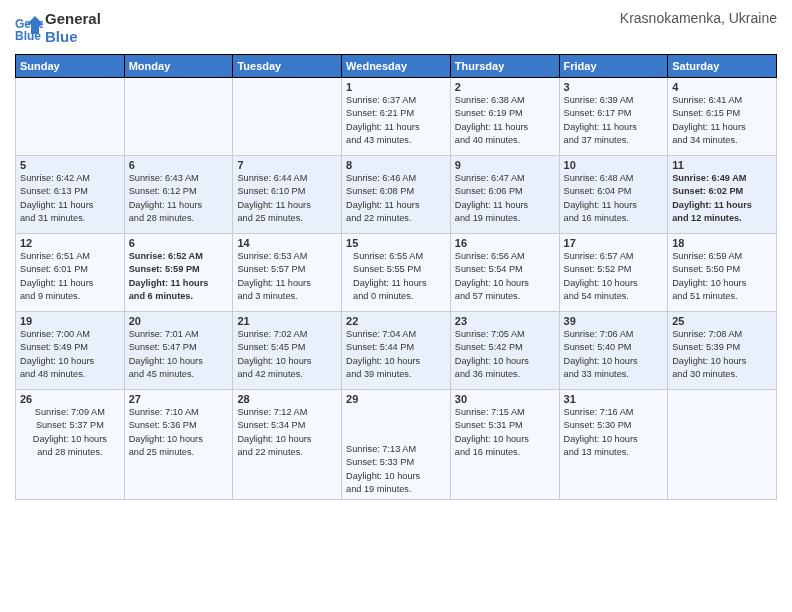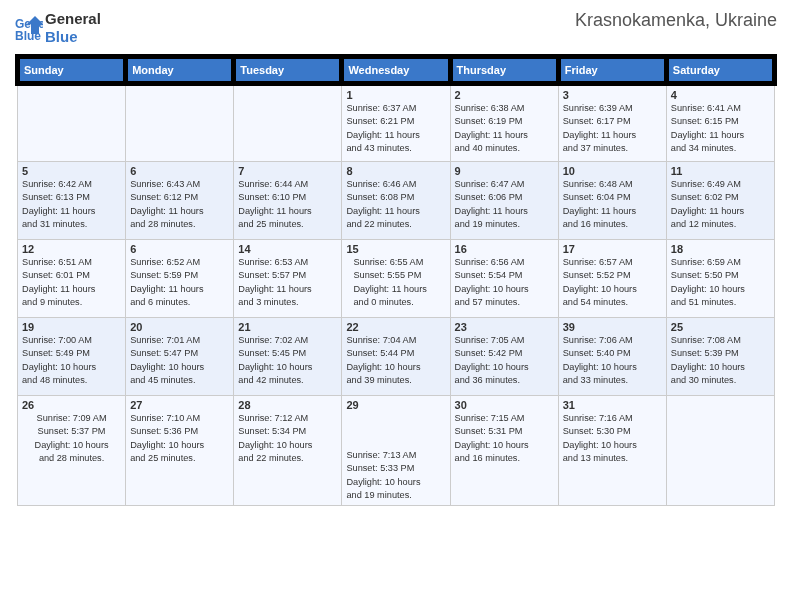--- a/index.html
+++ b/index.html
@@ -32,36 +32,36 @@
     }
     .title-block {
       text-align: right;
     }
     .calendar-title {
       font-size: 32px;
       font-weight: bold;
       color: #333;
     }
     .calendar-subtitle {
-      font-size: 18px;
+      font-size: 14px;
       color: #555;
     }
     table {
       width: 100%;
       border-collapse: collapse;
       table-layout: fixed;
     }
     thead tr th {
       background-color: #3a78c9;
       color: #fff;
       font-size: 11px;
       font-weight: bold;
       padding: 5px 4px;
       text-align: left;
-      border: 5px solid #000000;
+      border: 1px solid #000000;
     }
     tbody tr td {
       vertical-align: top;
       font-size: 9.2px;
       color: #333;
       padding: 3px 4px;
       border: 1px solid #ccc;
       height: 78px;
       background: #fff;
     }
@@ -186,37 +186,37 @@
           </td>
           <td>
             <span class="day-num">10</span>
             <div class="day-info" style="white-space: pre-line;">Sunrise: 6:48 AM
 Sunset: 6:04 PM
 Daylight: 11 hours
 and 16 minutes.</div>
           </td>
           <td>
             <span class="day-num">11</span>
-            <div class="day-info" style="white-space: pre-line;">Sunrise: 6:49 AM
+            <div class="day-info" style="white-space: pre-line; font-weight: bold;">Sunrise: 6:49 AM
 Sunset: 6:02 PM
 Daylight: 11 hours
 and 12 minutes.</div>
           </td>
         </tr>
         <tr>
           <td>
             <span class="day-num">12</span>
             <div class="day-info" style="white-space: pre-line;">Sunrise: 6:51 AM
 Sunset: 6:01 PM
 Daylight: 11 hours
 and 9 minutes.</div>
           </td>
           <td>
             <span class="day-num">6</span>
-            <div class="day-info" style="white-space: pre-line;">Sunrise: 6:52 AM
+            <div class="day-info" style="white-space: pre-line; font-weight: bold;">Sunrise: 6:52 AM
 Sunset: 5:59 PM
 Daylight: 11 hours
 and 6 minutes.</div>
           </td>
           <td>
             <span class="day-num">14</span>
             <div class="day-info" style="white-space: pre-line;">Sunrise: 6:53 AM
 Sunset: 5:57 PM
 Daylight: 11 hours
 and 3 minutes.</div>

